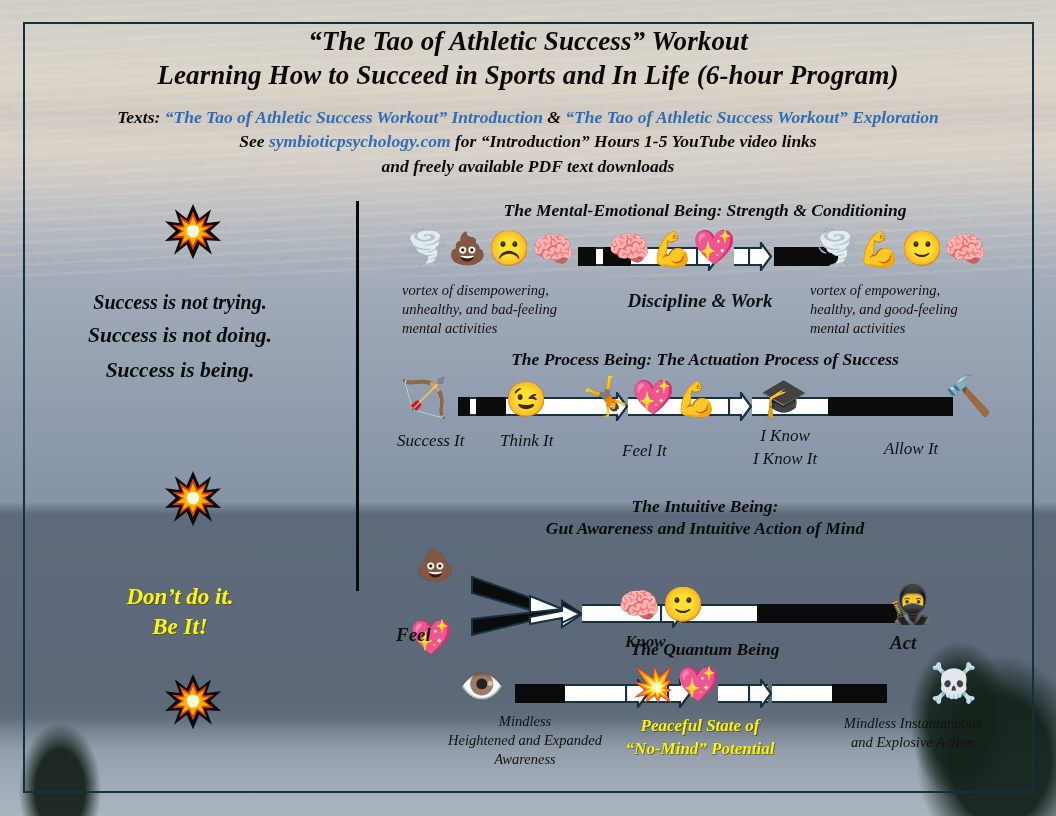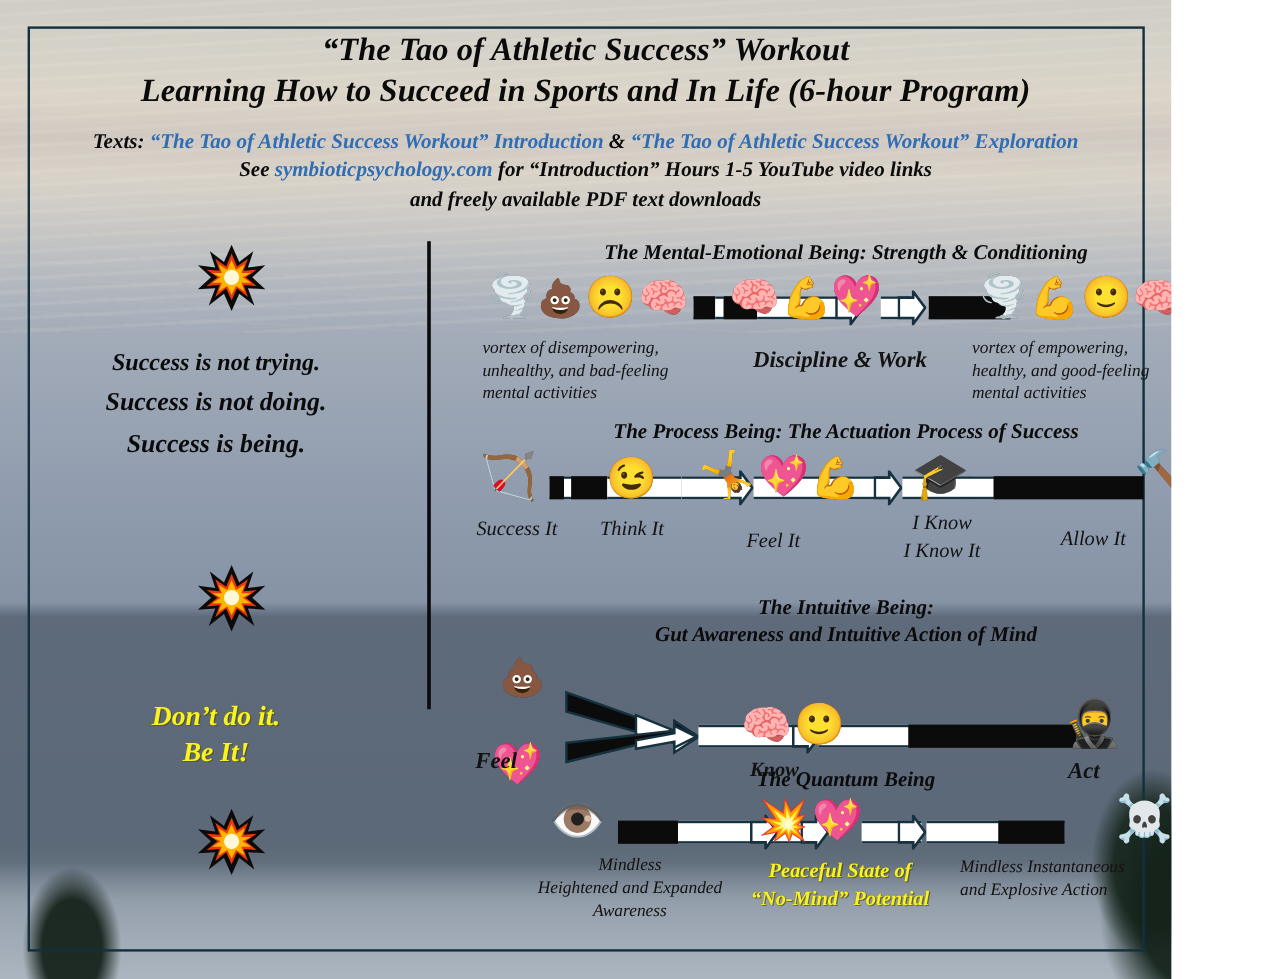--- a/index.html
+++ b/index.html
@@ -1,21 +1,21 @@
 <!DOCTYPE html>
 <html><head>
 <meta charset="utf-8">
 <style>
   html,body{margin:0;padding:0;}
   body{
     width:1056px;height:816px;overflow:hidden;
     font-family:"Liberation Serif", serif;
   }
   #poster{
-    position:relative;width:976px;height:816px;overflow:hidden;
+    position:relative;width:1056px;height:816px;overflow:hidden;
     background:
       
       radial-gradient(ellipse 120px 150px at 1000px 760px, rgba(20,34,26,.95) 0 42%, rgba(20,34,26,0) 70%),
       radial-gradient(ellipse 70px 110px at 960px 720px, rgba(22,38,28,.9) 0 45%, rgba(22,38,28,0) 72%),
       radial-gradient(ellipse 55px 90px at 60px 790px, rgba(18,30,22,.92) 0 45%, rgba(18,30,22,0) 75%),
       
       linear-gradient(180deg, rgba(150,160,172,0) 0 88%, rgba(160,170,182,.75) 92%, rgba(176,186,196,.9) 100%),
       
       linear-gradient(180deg, rgba(70,82,92,0) 0 84%, rgba(92,104,114,.35) 87%, rgba(118,130,140,.2) 100%),
       
@@ -327,20 +327,20 @@
 
       <div class="cap" style="left:60px;top:74px;width:210px;text-align:center;">
         <div>Mindless</div>
         <div>Heightened and Expanded</div>
         <div>Awareness</div>
       </div>
       <div class="cap yel" style="left:240px;top:76px;width:200px;text-align:center;line-height:1.38;">
         <div>Peaceful State of</div>
         <div>“No-Mind” Potential</div>
       </div>
-      <div class="cap" style="left:440px;top:76px;width:225px;">
+      <div class="cap" style="left:440px;top:76px;width:225px;text-align:center;">
         <div>Mindless Instantaneous</div>
         <div>and  Explosive Action</div>
       </div>
     </div>
 
   </div>
 </div>
 
 </body></html>

